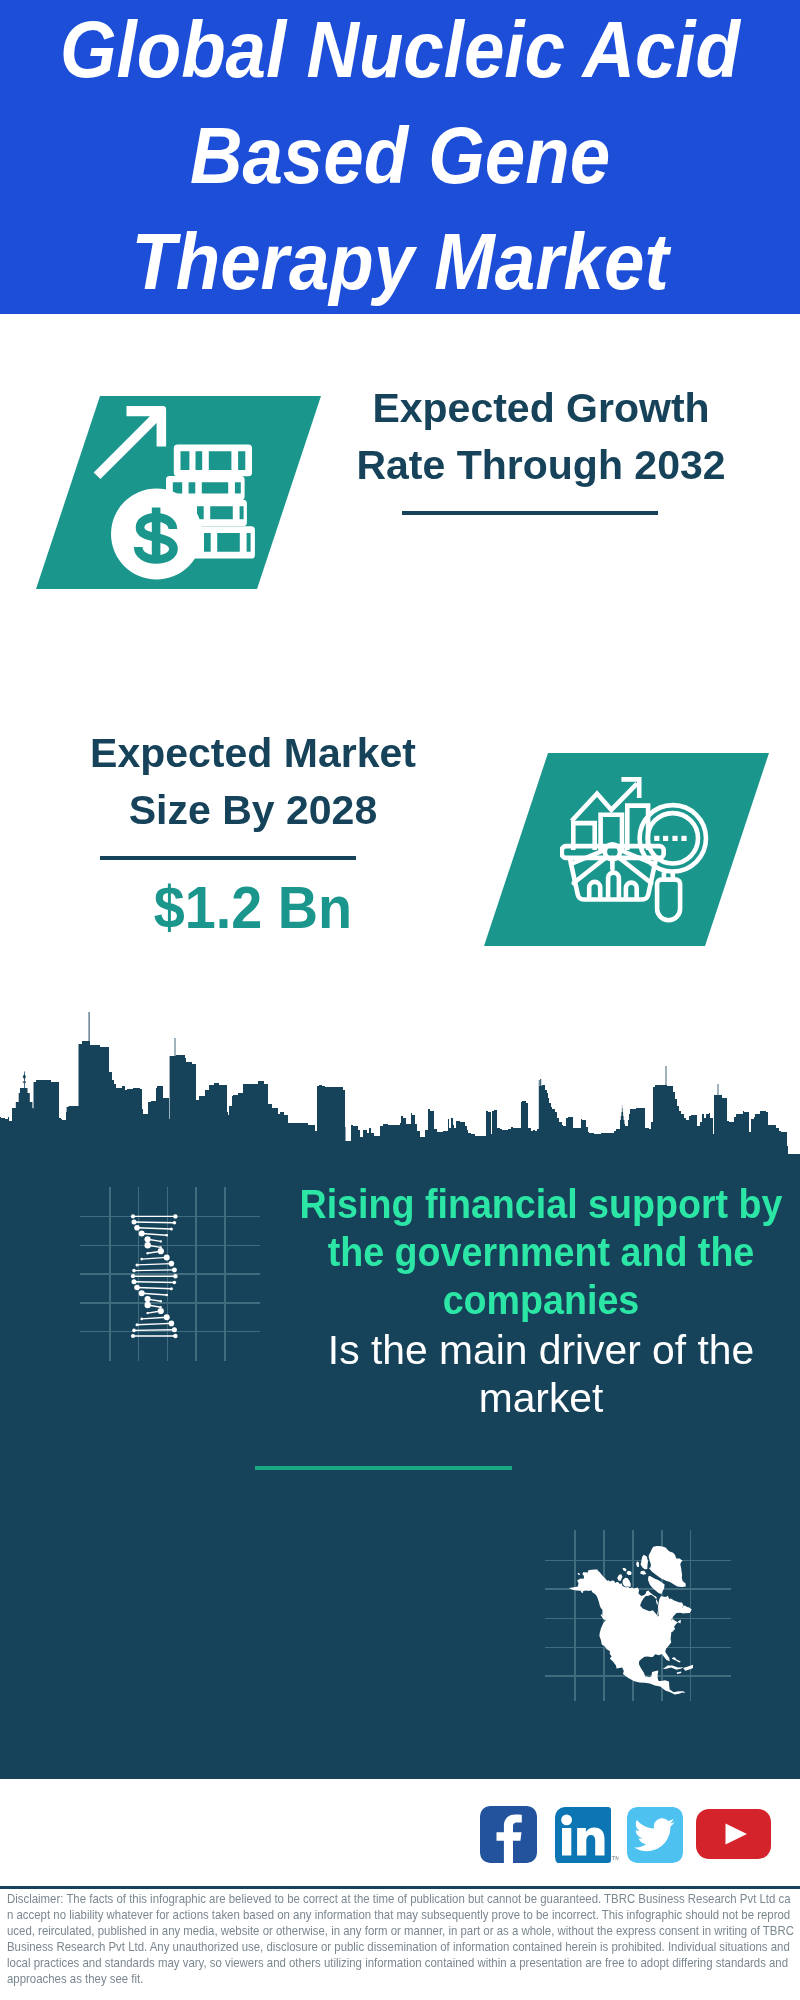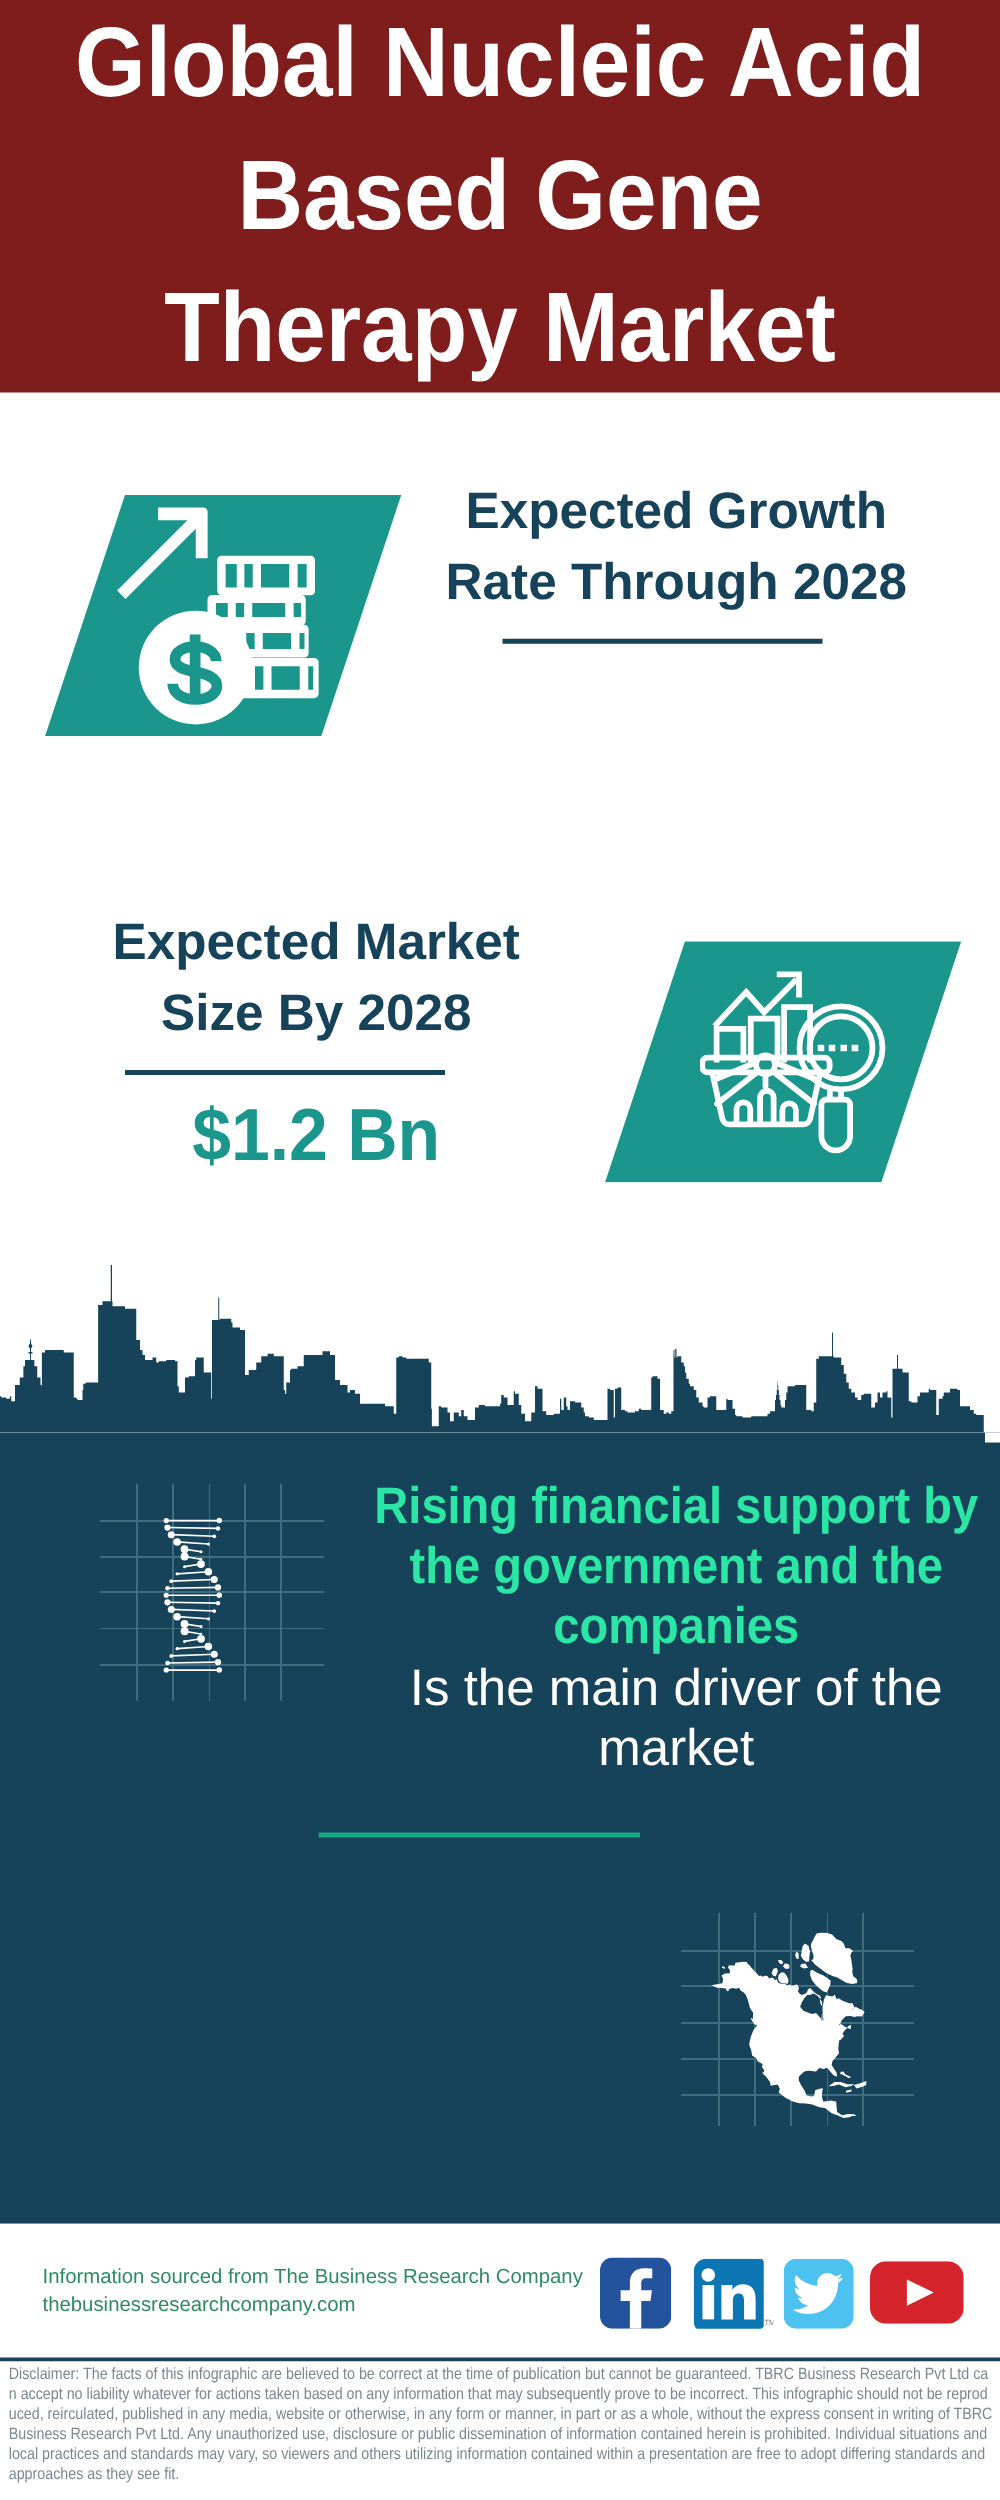--- a/index.html
+++ b/index.html
@@ -1,21 +1,21 @@
 <!DOCTYPE html>
 <html><head>
 <meta charset="utf-8">
 <style>
   html,body{margin:0;padding:0;}
   body{width:800px;height:2000px;background:#ffffff;
        font-family:"Liberation Sans",sans-serif;overflow:hidden;}
   .page{position:relative;width:800px;height:2000px;background:#fff;}
 
   
-  .hdr{position:absolute;left:0;top:0;width:800px;height:314px;background:#7f1d1d;}
+  .hdr{position:absolute;left:0;top:0;width:800px;height:314px;background:#1d4ed8;font-style:italic;}
   .hdr-title{position:absolute;left:0;top:-3px;width:800px;color:#ffffff;
        font-size:79px;font-weight:bold;line-height:106px;text-align:center;}
   .hdr-title>div{transform:scaleX(0.92);}
 
   
   .para{position:absolute;background:#1a968d;}
   .stat-label{position:absolute;color:#16425a;font-weight:bold;font-size:41px;
        line-height:57px;text-align:center;}
   .rule{position:absolute;background:#16425a;height:4px;}
   .stat-value{position:absolute;color:#1a968d;font-weight:bold;text-align:center;}
@@ -78,21 +78,21 @@
       <path fill="#1a968d" d="M65.8 109.5 h8.6 v54.0 h-8.6 z"></path>
       <path fill="none" stroke="#1a968d" stroke-width="8.6" stroke-linecap="butt" stroke-linejoin="miter" d="M87.0 131.0 C87.0 124.0 79.5 119.4 70.0 119.4
                C60.5 119.4 54.0 123.6 54.0 129.4
                C54.0 135.1 59.5 137.4 70.2 139.5
                C82.0 141.8 87.5 144.9 87.5 150.8
                C87.5 157.4 79.9 161.5 70.2 161.5
                C60.2 161.5 52.2 156.7 52.2 149.0"></path>
     </g>
   </svg>
 
-  <div class="stat-label" style="left:351px;top:380px;width:380px;">Expected Growth Rate Through 2028</div>
+  <div class="stat-label" style="left:351px;top:380px;width:380px;">Expected Growth Rate Through 2032</div>
   <div class="rule" style="left:402px;top:511px;width:256px;"></div>
 
   <div class="stat-label" style="left:63px;top:725px;width:380px;">Expected Market Size By 2028</div>
   <div class="rule" style="left:100px;top:856px;width:256px;"></div>
   <div class="stat-value" style="left:63px;top:874px;width:380px;font-size:59px;"><span style="transform:scaleX(0.945)">$1.2 Bn</span></div>
 
   <div class="para" style="left:484px;top:753px;width:285px;height:193px;
               clip-path:polygon(64px 0,285px 0,221px 193px,0 193px);"></div>
   <svg class="icon-svg" style="position:absolute;left:560px;top:770px;" width="160" height="160" viewBox="0 0 160 160">
     <g fill="none" stroke="#ffffff" stroke-width="4.6" stroke-linejoin="miter" stroke-linecap="butt">
@@ -242,24 +242,20 @@
       <path d="M0 30.7 H185.8 M0 59.0 H185.8 M0 88.4 H185.8 M0 117.3 H185.8 M0 146.2 H185.8"></path>
       <path d="M30.2 0 V171.1 M59.0 0 V171.1 M87.9 0 V171.1 M117.0 0 V171.1 M145.6 0 V171.1"></path>
     </g>
   </svg>
   <svg style="position:absolute;left:568.8px;top:1546.2px;" width="124" height="150" viewBox="0 0 124 150">
     <path fill="#ffffff" fill-rule="evenodd" d="M14.1 26.2 L16.3 26.3 L18.9 26.4 L19.3 24.2 L22.6 23.7 L25.4 23.4 L28.6 23.6 L28.9 24.7 L30.8 26.3 L32.5 28.6 L34.0 30.2 L36.1 32.3 L38.1 34.7 L39.5 34.3 L41.1 35.4 L43.0 34.6 L45.0 34.7 L46.4 37.0 L47.5 36.1 L49.4 36.2 L50.8 38.0 L52.5 37.3 L53.5 39.9 L55.2 40.8 L57.1 41.4 L59.1 40.7 L60.5 42.3 L62.6 41.5 L64.5 42.5 L66.8 41.9 L68.8 41.6 L70.1 44.3 L69.4 47.2 L71.0 49.1 L72.8 49.9 L74.5 49.2 L76.6 47.9 L77.4 45.3 L79.3 44.4 L81.1 46.5 L82.9 48.1 L85.2 49.8 L86.2 49.9 L87.8 51.6 L86.9 53.7 L87.5 57.4 L89.3 59.7 L88.7 63.5 L88.9 67.2 L89.1 69.9 L88.1 70.6 L88.4 66.2 L89.0 62.2 L89.4 58.2 L90.1 53.8 L91.8 50.2 L93.8 50.5 L96.8 51.1 L98.9 49.8 L100.2 53.1 L102.0 52.5 L104.7 54.3 L107.1 55.3 L110.6 56.5 L113.0 56.5 L114.7 60.1 L112.8 61.5 L116.7 62.1 L119.8 61.3 L122.6 63.6 L120.6 66.9 L115.9 66.6 L115.1 67.7 L111.6 66.7 L107.6 66.9 L105.8 68.8 L104.0 70.7 L103.2 73.6 L102.0 74.8 L103.0 72.5 L107.1 75.4 L108.7 76.1 L111.5 77.4 L111.9 73.8 L109.5 75.0 L108.4 76.7 L106.7 78.4 L105.0 80.8 L106.2 83.0 L104.6 84.3 L102.4 86.1 L102.0 89.2 L101.6 92.7 L102.2 96.5 L100.2 99.1 L96.9 103.0 L96.3 105.9 L100.3 112.1 L100.6 115.3 L97.6 114.0 L95.3 111.3 L92.8 108.1 L89.9 109.2 L86.3 108.3 L83.8 111.1 L81.6 111.0 L78.9 110.6 L75.5 110.8 L73.0 112.4 L70.2 115.1 L69.9 117.9 L71.8 121.9 L74.9 126.8 L76.1 130.2 L80.2 131.2 L82.3 130.6 L83.1 126.1 L86.6 125.0 L89.3 124.6 L88.6 128.9 L88.7 132.2 L89.6 135.1 L91.9 134.9 L95.9 134.3 L100.0 135.4 L100.2 139.4 L100.7 143.5 L104.7 146.2 L109.5 145.2 L114.4 145.3 L116.3 147.0 L113.4 146.6 L110.2 147.8 L105.7 148.4 L101.3 146.3 L96.3 144.6 L91.3 140.5 L85.9 139.5 L80.8 137.6 L75.6 136.8 L70.4 136.6 L65.3 135.2 L59.3 132.1 L54.0 127.9 L54.8 124.9 L53.2 121.6 L47.5 122.5 L47.0 119.5 L43.9 115.4 L40.8 112.5 L42.6 110.6 L40.7 107.7 L41.0 105.2 L37.3 103.1 L35.8 100.2 L32.8 98.6 L31.9 94.0 L30.4 89.9 L30.7 87.1 L32.0 82.3 L34.1 77.4 L36.8 74.3 L34.5 72.6 L33.3 68.7 L33.5 63.9 L31.7 61.8 L30.9 60.1 L30.0 56.5 L28.9 53.0 L27.7 49.9 L26.0 48.0 L23.6 46.5 L22.2 44.2 L19.9 44.9 L17.3 44.4 L14.1 45.1 L11.1 44.8 L8.0 44.4 L4.6 44.1 L2.5 43.2 L0.0 42.1 L3.5 41.5 L8.9 40.6 L9.5 37.2 L8.1 34.4 L10.9 32.8 L15.0 32.6 L14.8 29.8 L13.4 28.2 L14.1 26.2 Z M71.1 59.4 L73.7 62.5 L77.2 63.9 L80.7 65.2 L83.9 64.3 L87.9 68.9 L89.8 70.2 L89.3 66.7 L89.1 62.5 L88.9 58.9 L88.6 55.6 L87.0 53.0 L85.2 50.8 L82.4 49.0 L79.8 48.7 L77.3 49.5 L74.9 51.9 L72.7 55.3 L71.1 59.4 Z"></path>
     <path fill="#ffffff" d="M116.8 40.4 L116.6 37.4 L113.6 35.0 L112.8 31.6 L113.1 29.1 L112.5 25.3 L112.1 22.0 L111.3 18.6 L112.0 16.2 L113.6 14.8 L110.6 12.5 L107.3 12.5 L106.1 9.0 L104.1 6.8 L100.0 5.2 L96.6 1.6 L92.3 0.2 L88.0 0.0 L84.3 0.7 L82.6 3.6 L81.3 6.4 L80.1 8.5 L79.6 10.7 L80.5 14.1 L81.9 18.6 L81.5 21.6 L79.9 22.0 L82.8 25.4 L86.6 28.4 L91.4 31.9 L96.9 34.8 L100.9 35.9 L104.6 38.2 L108.3 40.4 L113.0 41.1 L116.8 40.4 Z M95.6 38.5 L95.1 42.3 L93.6 45.3 L92.4 48.0 L89.5 47.0 L86.2 44.3 L83.1 41.4 L80.6 38.2 L79.1 34.2 L79.2 30.8 L80.8 29.8 L83.6 31.5 L86.4 32.9 L89.2 34.0 L92.2 35.9 L95.6 38.5 Z M61.4 41.0 L58.8 40.6 L56.4 40.8 L54.4 39.1 L53.5 36.9 L53.8 33.9 L56.2 31.8 L58.4 32.1 L60.5 34.8 L61.8 37.9 L61.4 41.0 Z M51.6 35.1 L49.5 34.6 L48.2 32.1 L50.0 28.8 L52.4 28.3 L53.4 30.7 L51.6 35.1 Z M78.3 23.1 L75.8 23.3 L73.5 21.5 L71.6 18.6 L72.2 15.9 L73.1 10.9 L74.8 8.8 L77.8 10.5 L79.0 15.2 L78.5 19.1 L78.3 23.1 Z M77.4 28.1 L74.4 28.7 L71.1 27.4 L72.0 25.1 L75.3 24.8 L77.4 28.1 Z M61.9 28.9 L59.2 28.9 L57.4 26.9 L58.9 24.7 L61.6 25.2 L62.7 27.0 L61.9 28.9 Z M70.0 21.1 L68.0 20.8 L67.1 18.1 L68.0 15.2 L69.9 16.5 L70.0 21.1 Z M56.8 25.5 L54.2 24.3 L53.5 21.9 L55.9 22.0 L57.5 23.4 L56.8 25.5 Z M80.5 49.5 L77.8 50.0 L76.2 48.4 L78.0 46.2 L80.8 47.0 L80.5 49.5 Z M122.6 63.6 L120.4 66.9 L116.2 67.2 L113.1 63.9 L113.9 60.5 L115.6 59.4 L122.6 63.6 Z M36.2 74.2 L34.3 73.1 L31.6 68.9 L32.5 68.3 L34.5 70.7 L36.2 74.2 Z M93.8 122.9 L98.6 119.5 L103.5 119.6 L108.9 121.4 L114.6 121.3 L112.4 122.6 L107.6 123.7 L102.0 121.5 L97.5 122.8 L93.8 122.9 Z M114.2 121.9 L119.8 120.3 L125.6 118.2 L126.3 120.8 L121.9 123.0 L116.2 124.7 L114.2 121.9 Z M128.5 120.0 L131.6 118.7 L132.1 119.8 L129.0 121.0 L128.5 120.0 Z M107.7 126.6 L111.9 125.5 L112.4 127.0 L108.1 128.1 L107.7 126.6 Z M103.9 111.4 L105.7 111.2 L107.4 113.6 L111.9 115.6 L110.3 116.6 L106.3 114.3 L102.8 112.7 L103.9 111.4 Z M102.2 85.6 L104.7 84.5 L104.9 85.0 L102.4 86.1 L102.2 85.6 Z M12.7 44.5 L14.5 45.8 L13.3 47.2 L11.7 45.6 L12.7 44.5 Z M9.1 26.8 L11.0 28.0 L10.6 29.2 L8.5 27.9 L9.1 26.8 Z"></path>
   </svg>
 
   <div class="foot"></div>
-  <div class="src" style="left:34px;top:1810px;">
-    <div>Information sourced from The Business Research Company</div>
-    <div>thebusinessresearchcompany.com</div>
-  </div>
 
   <svg class="soc" style="left:480px;top:1806px;" width="57" height="57" viewBox="0 0 57 57">
     <rect x="0" y="0" width="57" height="57" rx="8" ry="8" fill="#24539e"></rect>
     <path fill="#ffffff" d="M33.0 57 V34.8 h7.4 l1.1 -8.6 h-8.5 v-5.5 c0 -2.5 0.7 -4.2 4.2 -4.2 h4.6 V8.8
                             c-0.8 -0.1 -3.5 -0.3 -6.7 -0.3 c-6.6 0 -11.2 4.1 -11.2 11.5 v6.2 h-7.4 v8.6 h7.4 V57 z"></path>
   </svg>
   <svg class="soc" style="left:555px;top:1807px;" width="64" height="60" viewBox="0 0 64 60">
     <rect x="0" y="0" width="56" height="56" rx="3" ry="3" fill="#0b76b3"></rect>
     <g fill="#ffffff">
       <rect x="7.0" y="21.0" width="9.3" height="27.5"></rect>

